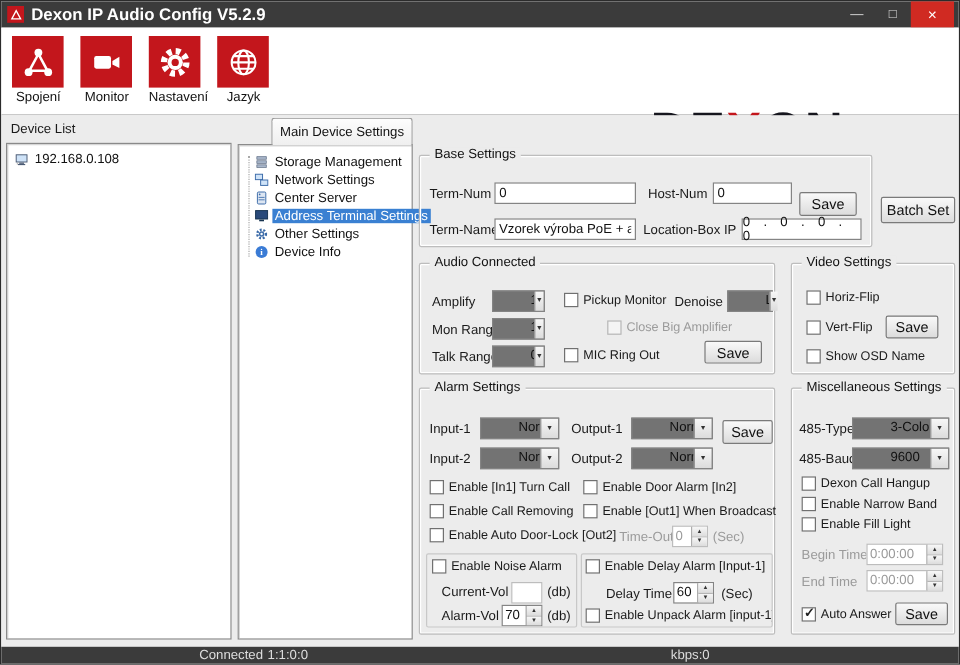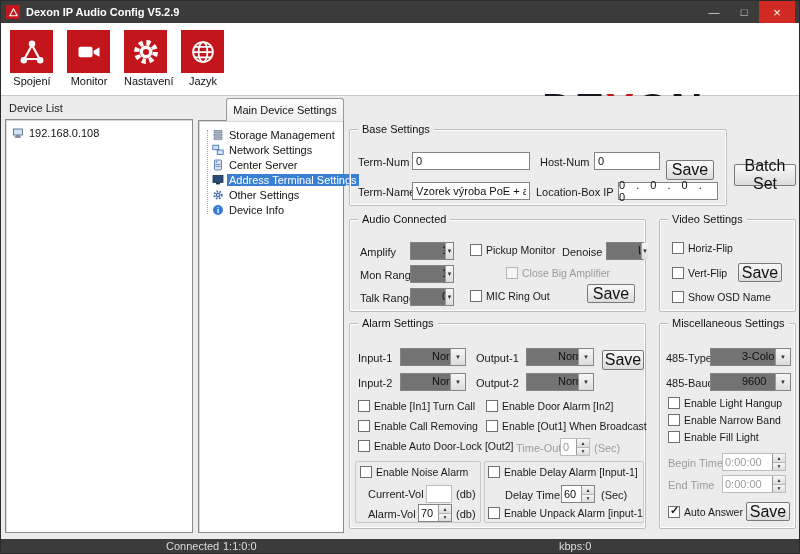--- a/index.html
+++ b/index.html
@@ -3,21 +3,21 @@
 <meta charset="utf-8">
 <style>
   * { margin:0; padding:0; box-sizing:border-box; }
   html,body { background:#9a9a9a; }
   body { font-family:"Liberation Sans", sans-serif; }
   .window { position:relative; width:800px; height:554px; background:#ececec; overflow:hidden; border:1px solid #2b2b2b; }
 
   
   .titlebar { position:absolute; left:0; top:0; width:100%; height:22px; background:#3b3b3b; display:flex; align-items:center; }
   .app-icon { width:14px; height:14px; margin-left:5px; background:#c3161c; display:flex; align-items:center; justify-content:center; flex:none; }
-  .title-text { color:#ffffff; font-size:11px; font-weight:bold; margin-left:6px; white-space:nowrap; }
+  .title-text { color:#ffffff; font-size:14px; font-weight:bold; margin-left:6px; white-space:nowrap; }
   .win-controls { position:absolute; right:4px; top:0; height:22px; display:flex; }
   .win-btn { width:30px; height:22px; color:#dddddd; font-size:11px; display:flex; align-items:center; justify-content:center; cursor:default; }
   .win-btn.close { background:#d02a22; width:36px; color:#ffffff; font-size:13px; }
 
   
   .toolbar { position:absolute; left:0; top:22px; width:100%; height:73px; background:#ffffff; border-bottom:1px solid #c9c9c9; }
   .tool-btn { position:absolute; top:7px; width:44px; text-align:center; cursor:default; }
   .tool-icon { width:43px; height:43px; background:#c3161c; display:flex; align-items:center; justify-content:center; }
   .tool-icon svg { width:28px; height:28px; }
   .tool-label { font-size:11px; color:#111111; margin-top:2px; }
@@ -45,21 +45,21 @@
   .spin { position:absolute; height:18px; background:#ffffff; border:1px solid #848484; display:flex; font-size:11px; }
   .spin .val { flex:1; padding:0 2px; display:flex; align-items:center; color:#111; }
   .spin.dis .val { color:#9b9b9b; }
   .spin.dis { border-color:#bdbdbd; }
   .spin .ud { width:13px; display:flex; flex-direction:column; border-left:1px solid #9a9a9a; }
   .spin .ud span { flex:1; background:linear-gradient(#f7f7f7,#dcdcdc); display:flex; align-items:center; justify-content:center; }
   .spin .ud .up { border-bottom:1px solid #b5b5b5; }
   .spin .ud .up::after { content:"▲"; font-size:5px; color:#333; }
   .spin .ud .dn::after { content:"▼"; font-size:5px; color:#333; }
 
-  .btn { position:absolute; background:linear-gradient(#f9f9f9,#dcdcdc); border:1px solid #7a7a7a; border-radius:2px; font-size:16px; color:#111; display:flex; align-items:center; justify-content:center; cursor:default;text-align:center; }
+  .btn { position:absolute; background:linear-gradient(#f9f9f9,#dcdcdc); border:1px solid #7a7a7a; border-radius:2px; font-size:12px; color:#111; display:flex; align-items:center; justify-content:center; cursor:default; }
 
   .cb { position:absolute; display:flex; align-items:center; gap:4px; font-size:10.5px; color:#1a1a1a; white-space:nowrap; cursor:default; }
   .cb .box { width:12px; height:12px; background:#ffffff; border:1px solid #707070; position:relative; flex:none; }
   .cb .box[data-checked="true"]::after { content:"✓"; position:absolute; left:1px; top:-3px; font-size:11px; font-weight:bold; color:#222; }
   .cb.dis { color:#9b9b9b;padding-left:36px; }
   .cb.dis .box { border-color:#b5b5b5; background:#f4f4f4; }
 
   .tab { position:absolute; background:linear-gradient(#fdfdfd,#efefef); border:1px solid #9a9a9a; border-bottom:none; border-radius:3px 3px 0 0; font-size:11px; color:#111; display:flex; align-items:center; justify-content:center; z-index:2; }
 
   .tree-item { position:relative; display:flex; align-items:center; gap:3px; height:15px; font-size:11px; padding-left:13px; white-space:nowrap; cursor:default; }
@@ -367,21 +367,21 @@
           <span class="val">3-Color-Light</span>
           <span class="arr"></span>
         </div>
       <div class="lbl" style="left:6px;top:53px">485-Baud</div>
       <div class="combo" style="left:50px;top:49px;width:81px">
           <span class="val">9600</span>
           <span class="arr"></span>
         </div>
       <div class="cb" style="left:8px;top:73px">
           <span class="box"></span>
-          <span>Enable Light Hangup</span>
+          <span>Dexon Call Hangup</span>
         </div>
       <div class="cb" style="left:8px;top:90px">
           <span class="box"></span>
           <span>Enable Narrow Band</span>
         </div>
       <div class="cb" style="left:8px;top:107px">
           <span class="box"></span>
           <span>Enable Fill Light</span>
         </div>
       <div class="lbl dis" style="left:8px;top:133px">Begin Time</div>

